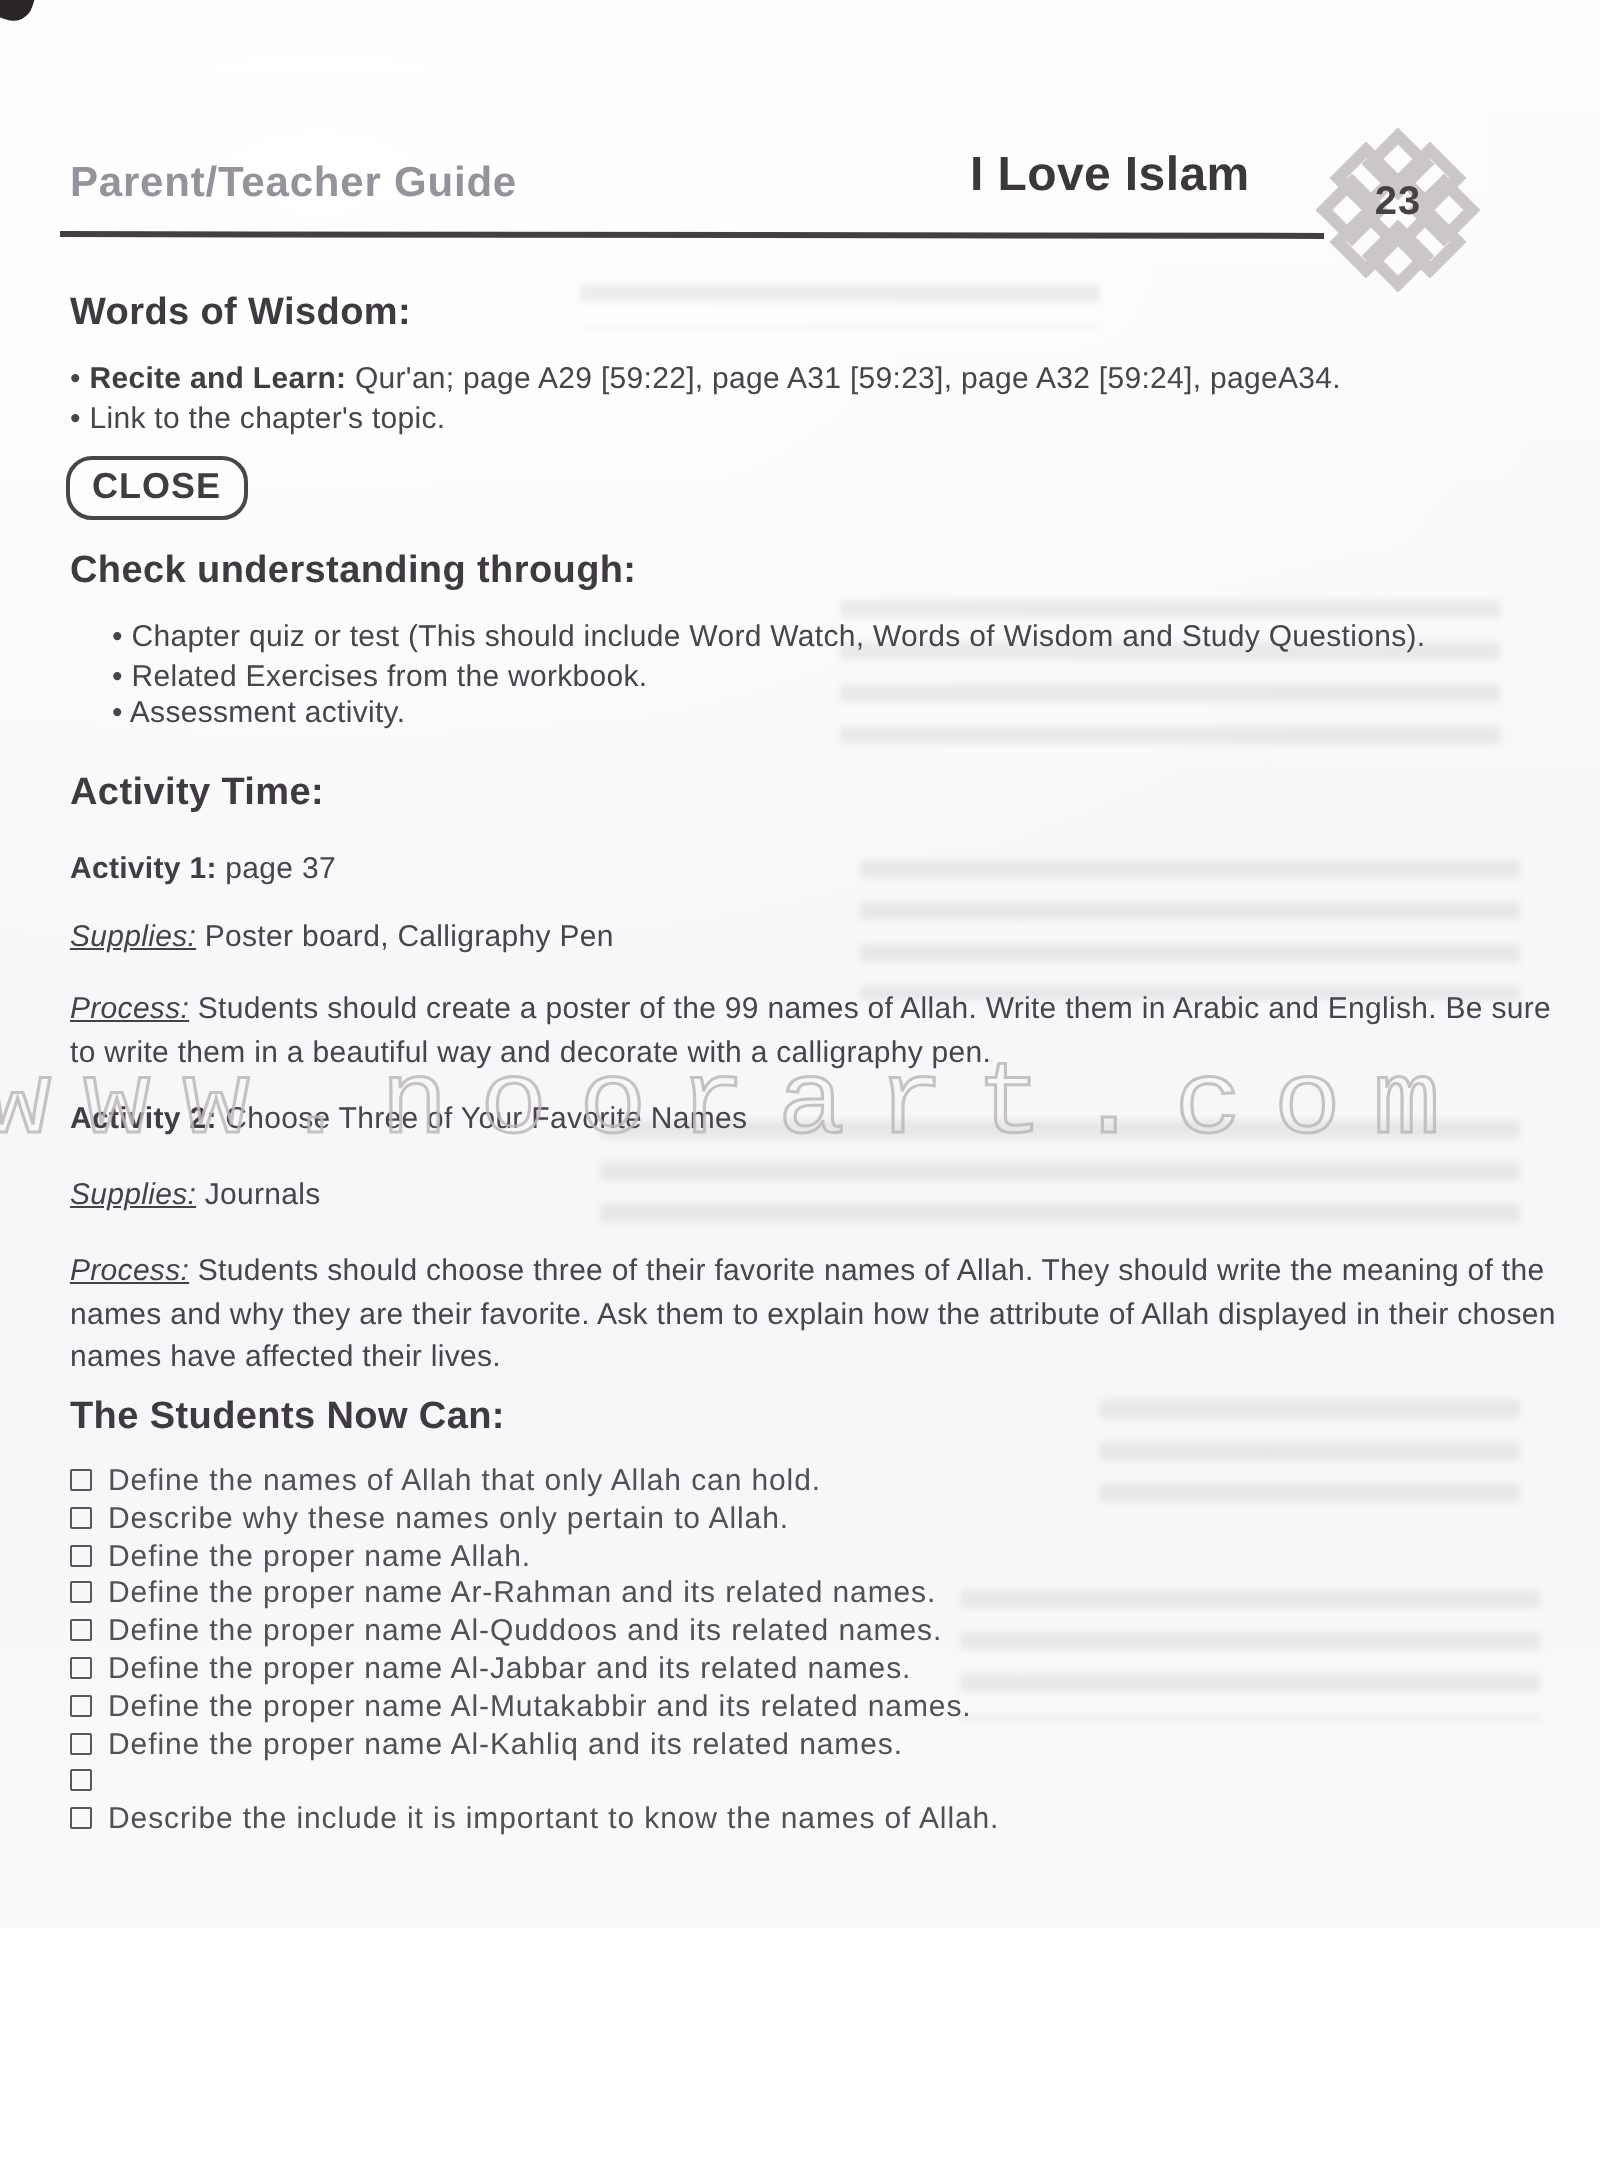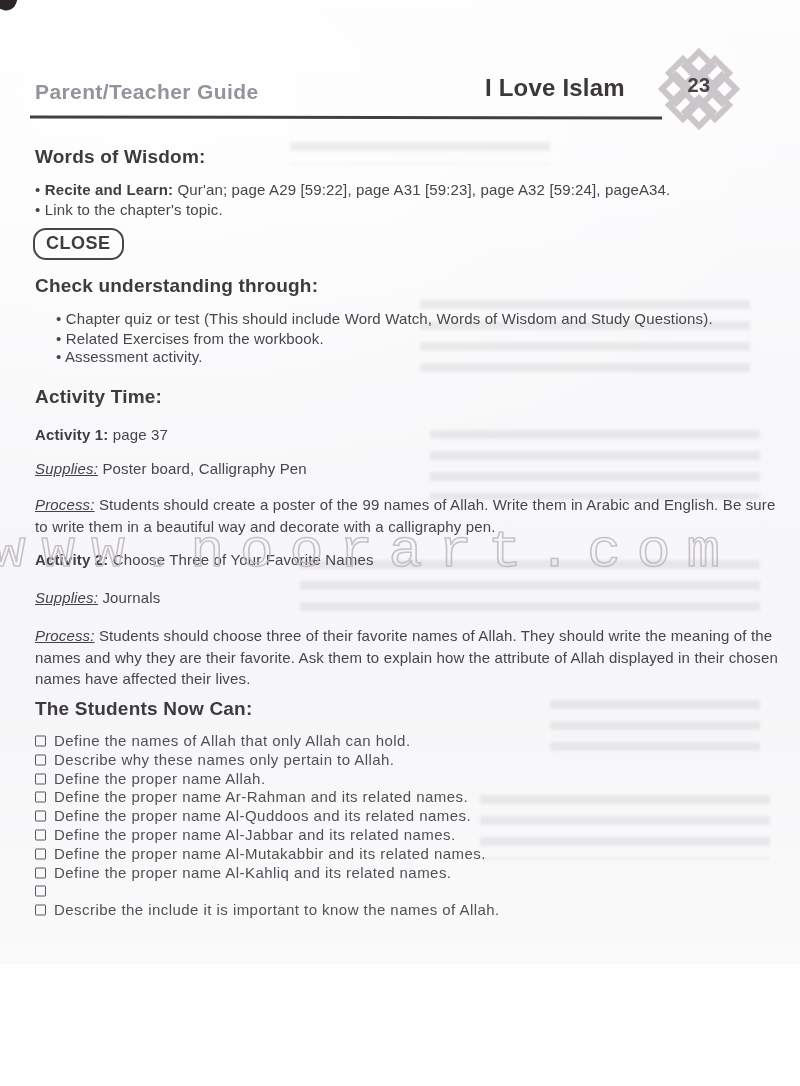--- a/index.html
+++ b/index.html
@@ -23,21 +23,21 @@
     font-size:21px;font-weight:bold;color:#96919a;letter-spacing:.4px;
   }
   .book-title{
     left:485px;top:74px;
     font-size:24px;font-weight:bold;color:#3b373b;letter-spacing:.2px;
   }
   .header-rule{
     left:30px;top:116px;width:632px;height:3px;background:#443f43;
     transform:rotate(.08deg);
   }
-  .star-wrap{left:658px;top:48px;width:82px;height:82px;}
+  .star-wrap{left:658px;top:64px;width:82px;height:82px;}
   .star-wrap svg{display:block;}
   .page-num{
     position:absolute;left:0;top:26px;width:82px;text-align:center;
     font-size:20px;font-weight:bold;color:#4a4146;letter-spacing:.5px;
   }
   
   .h{font-size:19px;font-weight:bold;color:#3e3a40;letter-spacing:.2px;}
   .t{font-size:15px;color:#49444b;letter-spacing:.15px;}
   .b{font-weight:bold;color:#413d42;}
   .lbl{font-style:italic;text-decoration:underline;color:#45414a;}

